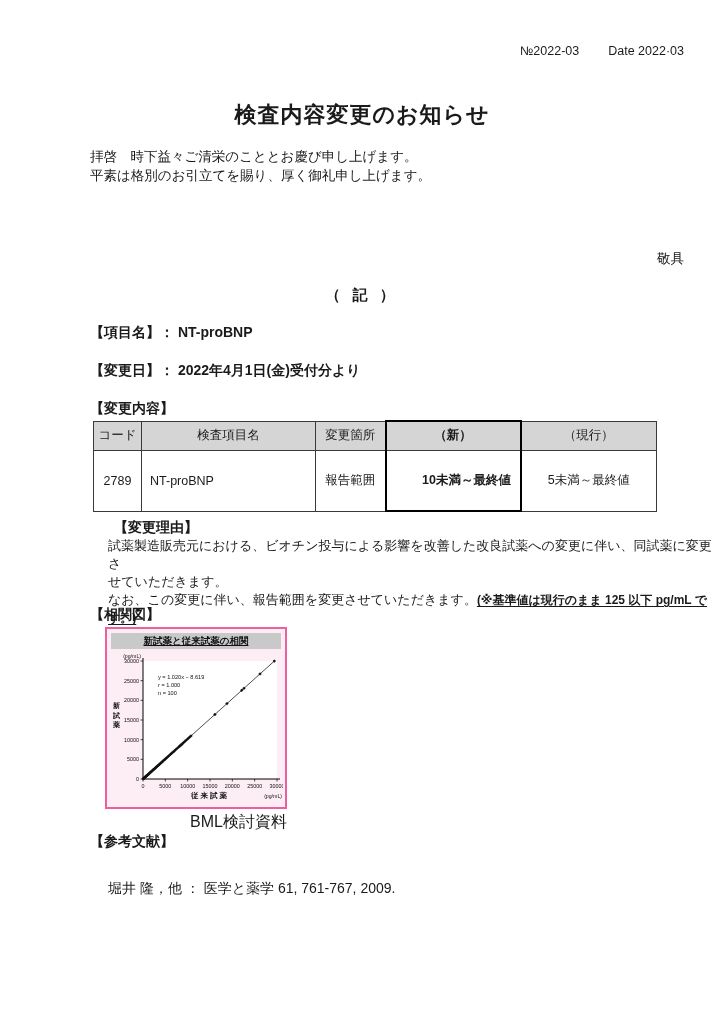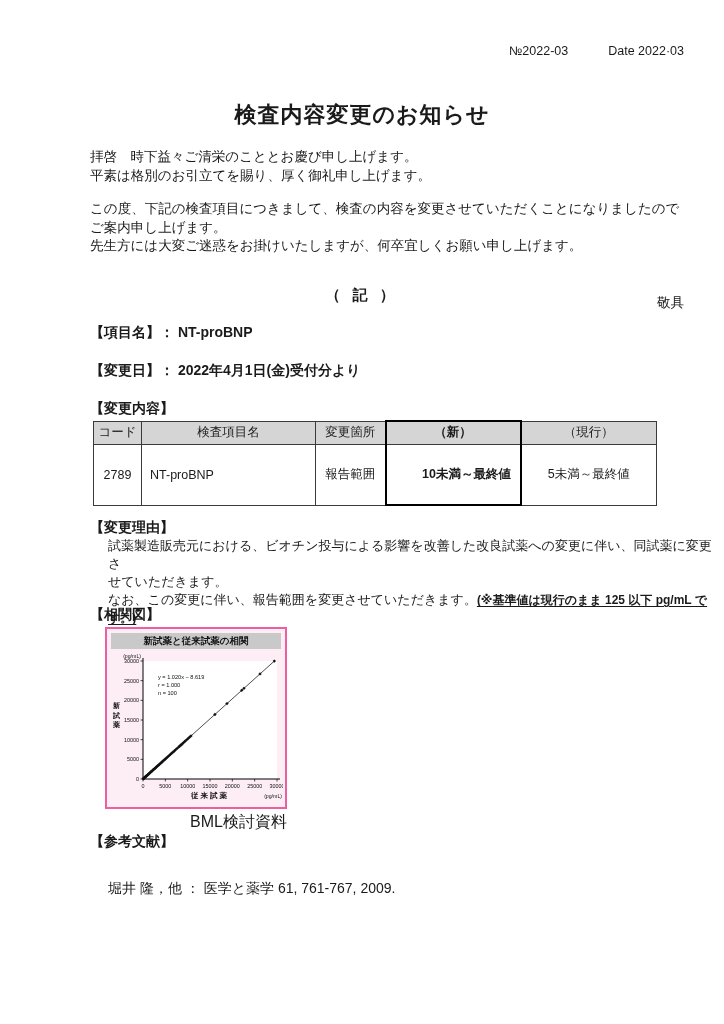--- a/index.html
+++ b/index.html
@@ -5,77 +5,72 @@
   html,body{margin:0;padding:0;background:#ffffff;}
   .page{
     position:relative;
     width:724px;height:1024px;
     background:#ffffff;
     font-family:"Liberation Sans","DejaVu Sans",sans-serif;
     color:#1a1a1a;
     overflow:hidden;
   }
   .abs{position:absolute;}
-  .meta{top:44px;right:40px;font-size:12.5px;display:flex;gap:40px;margin-left:31px;}
+  .meta{top:44px;right:40px;font-size:12.5px;display:flex;gap:29px;margin-left:31px;}
   .doc-title{top:100px;left:0;width:100%;text-align:center;font-size:22px;font-weight:bold;letter-spacing:1px;}
   .greeting{top:148px;left:90px;font-size:13.5px;line-height:18.5px;}
   .paragraph{top:200px;left:90px;font-size:13.5px;line-height:18.5px;}
-  .closing{top:250px;right:40px;font-size:13.5px;margin-top:44px;}
+  .closing{top:250px;right:40px;font-size:13.5px;}
   .record-mark{top:286px;left:0;width:100%;text-align:center;font-size:15px;font-weight:bold;letter-spacing:4px;}
   .sec-line{left:90px;font-size:14px;font-weight:bold;}
   .item-line{top:324px;}
   .date-line{top:362px;}
   .content-label{top:400px;text-align:right;}
-  .reason-label{top:519px;}
+  .reason-label{top:519px;margin-left:24px;}
   .corr-label{top:606px;}
   .ref-label{top:833px;}
   .reason-body{top:537px;left:108px;font-size:13px;line-height:18px;}
   .reason-note{font-size:12px;font-weight:bold;text-decoration:underline;text-underline-offset:2px;}
   .citation{top:880px;left:108px;font-size:14px;}
   
   .chg-table{top:420px;left:93px;border-collapse:collapse;table-layout:fixed;font-size:12.5px;}
   .chg-table td{border:1px solid #3a3a3a;text-align:center;padding:0 4px;box-sizing:border-box;}
-  .chg-table .hrow td{background:#d5d5d5;height:23px;}
+  .chg-table .hrow td{background:#d5d5d5;height:29px;}
   .chg-table .drow td{height:61px;background:#ffffff;margin-top:8px;}
   .chg-table .c-code{width:48px;}
   .chg-table .c-name{width:174px;}
   .chg-table .c-field{width:70px;}
   .chg-table .c-new{width:135px;}
   .chg-table .c-cur{width:136px;}
   .chg-table td.name-cell{text-align:left;padding-left:8px;}
   .chg-table .hrow td.new-col{border-top:2px solid #000;border-left:2px solid #000;border-right:2px solid #000;font-weight:bold;}
   .chg-table .drow td.new-col{border-bottom:2px solid #000;border-left:2px solid #000;border-right:2px solid #000;font-weight:bold;padding-left:31px;}
   
   .chart-box{top:627px;left:105px;width:182px;height:182px;border:2px solid #ee5f9f;background:#fdeef5;box-sizing:border-box;}
-  .chart-title{margin:4px 4px 2px 4px;background:#c9c9c9;text-align:center;font-size:9.5px;font-weight:bold;padding:1.5px 0;color:#111;}
+  .chart-title{margin:4px 4px 2px 4px;background:#c9c9c9;text-align:center;font-size:9.5px;font-weight:bold;padding:1.5px 0;color:#111;text-decoration:underline;}
   .chart-svg{display:block;margin-left:2px;}
   .bml-note{top:812px;left:105px;width:182px;text-align:right;font-size:16px;}
 </style>
 </head>
 <body>
 
 <div class="page">
 
   <div class="abs meta">
     <span>№2022-03</span>
     <span>Date 2022·03</span>
   </div>
 
   <div class="abs greeting">
     <div>拝啓　時下益々ご清栄のこととお慶び申し上げます。</div>
     <div>平素は格別のお引立てを賜り、厚く御礼申し上げます。</div>
   </div>
 
   <div class="abs doc-title">検査内容変更のお知らせ</div>
 
-  <div class="abs paragraph">
-    <div>この度、下記の検査項目につきまして、検査の内容を変更させていただくことになりましたので</div>
-    <div>ご案内申し上げます。</div>
-    <div>先生方には大変ご迷惑をお掛けいたしますが、何卒宜しくお願い申し上げます。</div>
-  </div>
 
   <div class="abs closing">敬具</div>
 
   <div class="abs record-mark">（ 記 ）</div>
 
   <div class="abs sec-line item-line">
     <span>【項目名】</span><span>： </span><span>NT-proBNP</span>
   </div>
 
   <div class="abs sec-line date-line">

